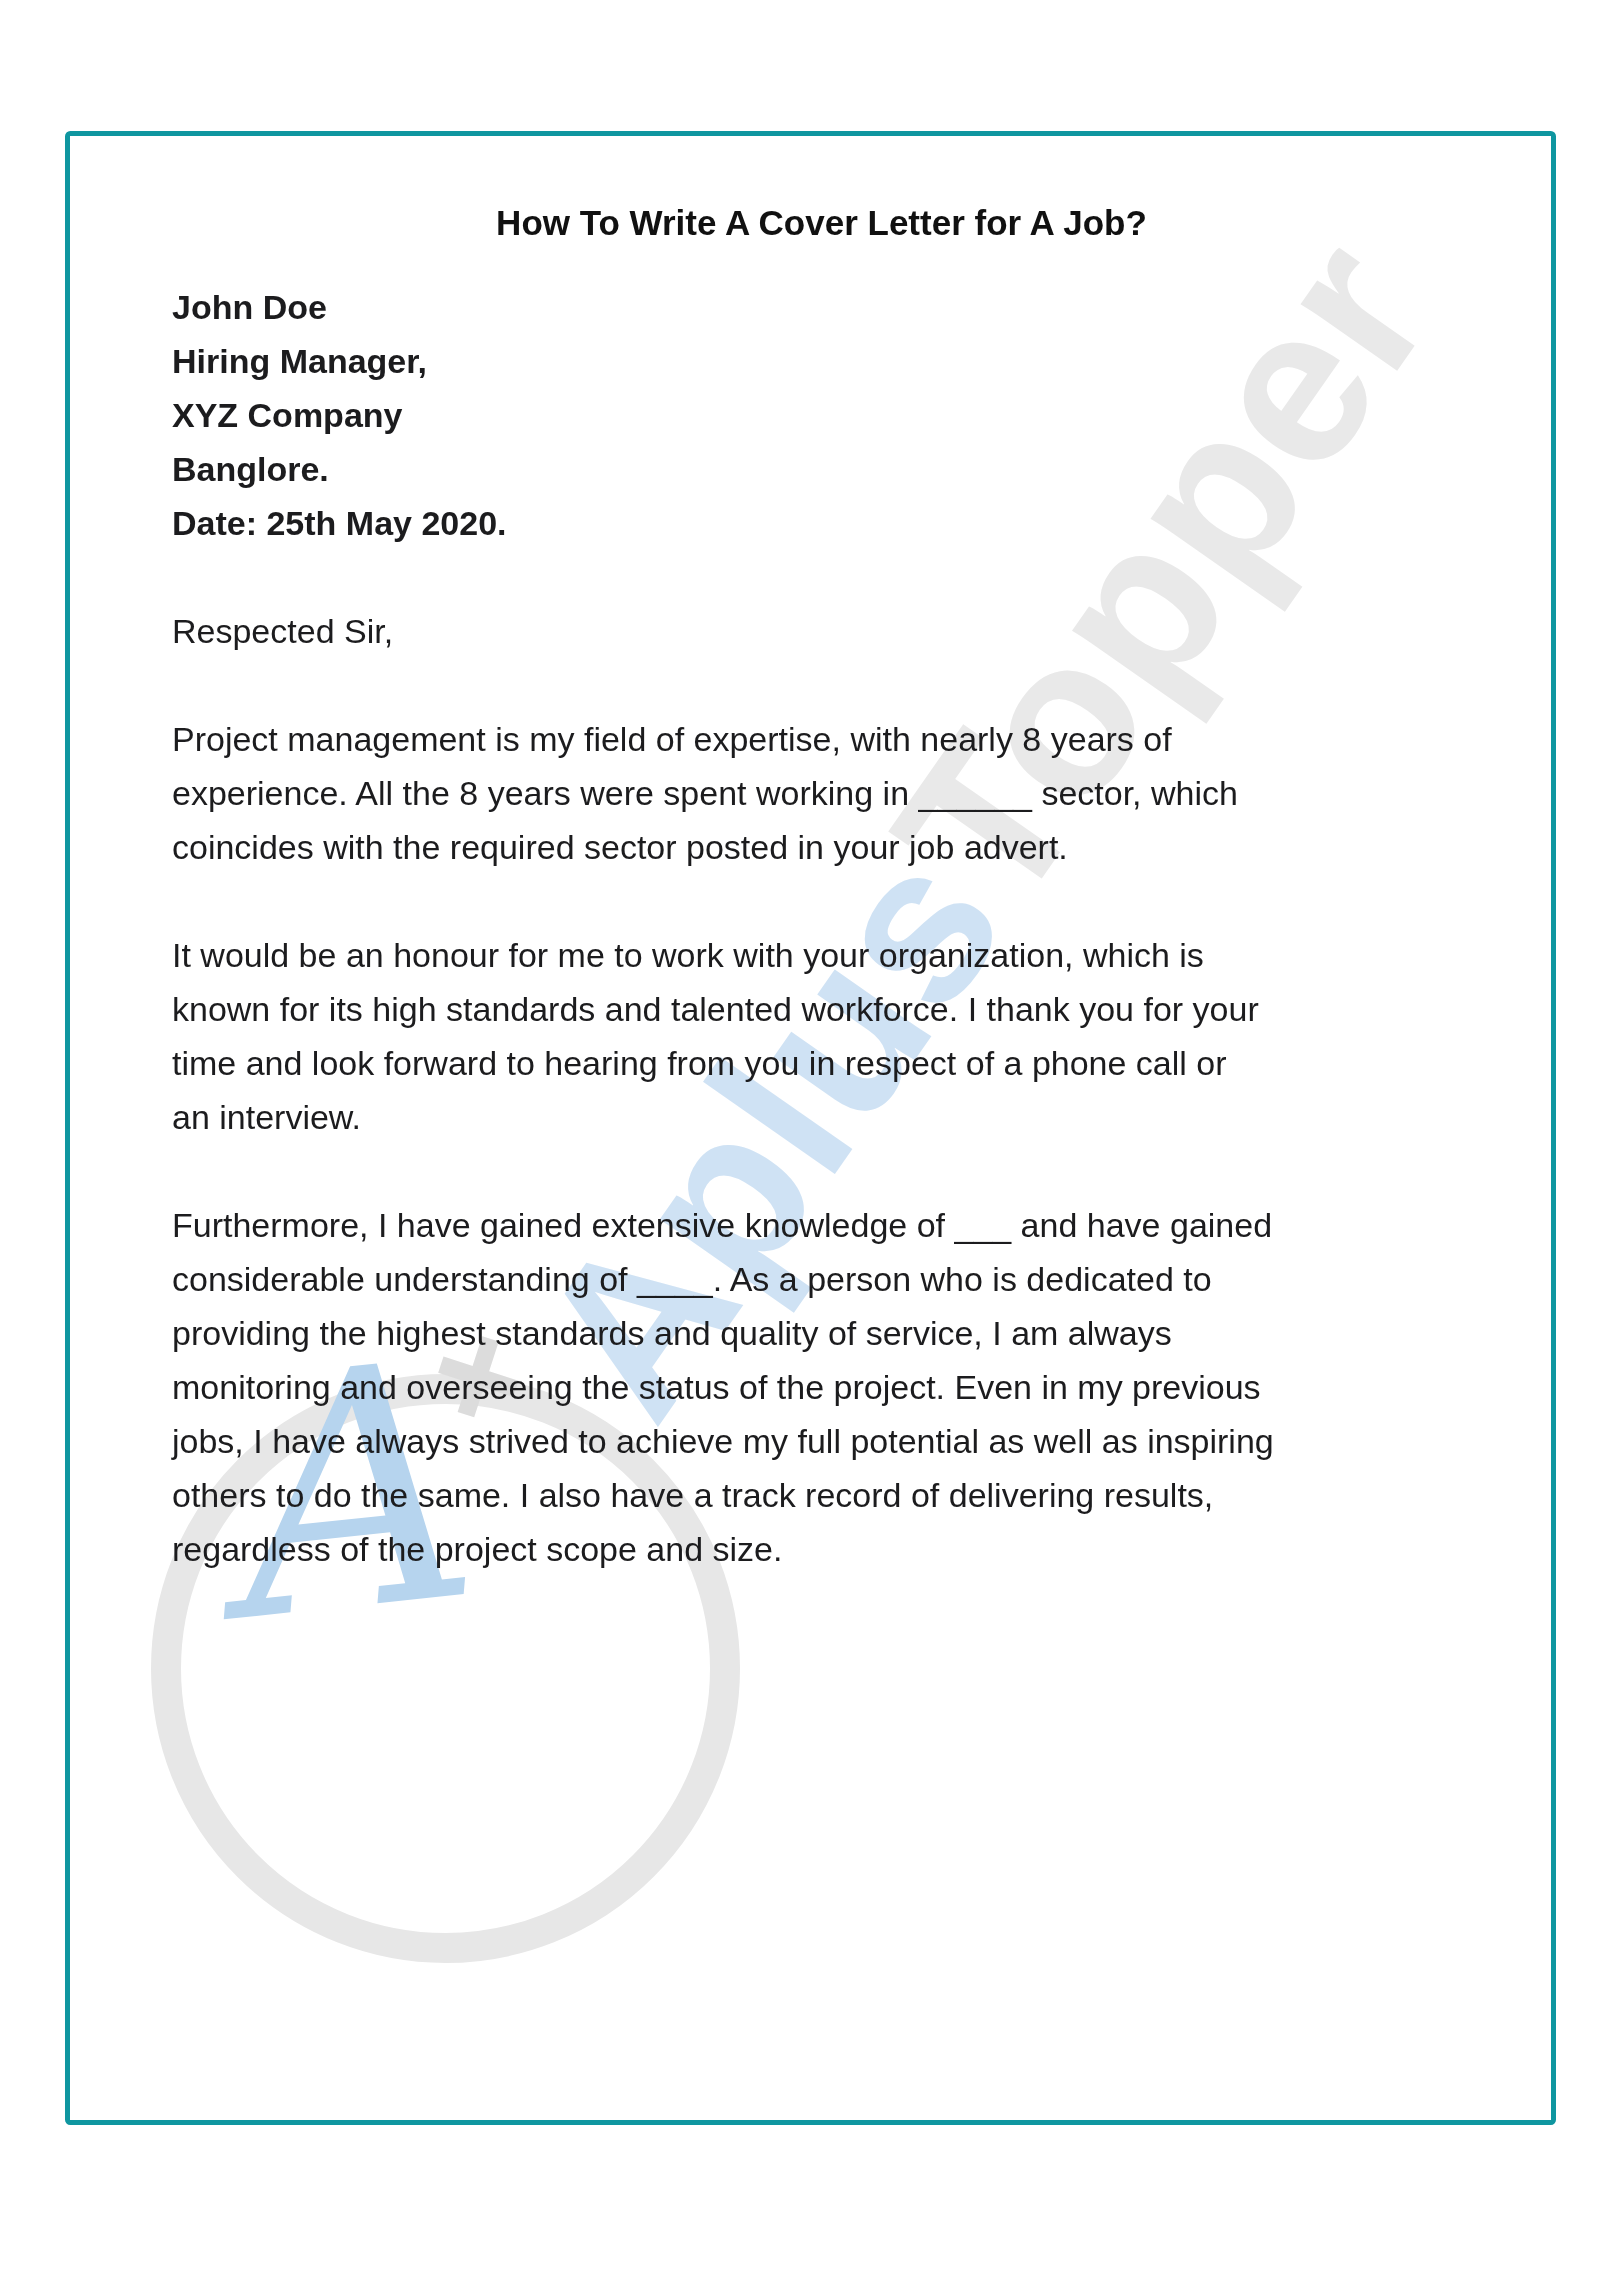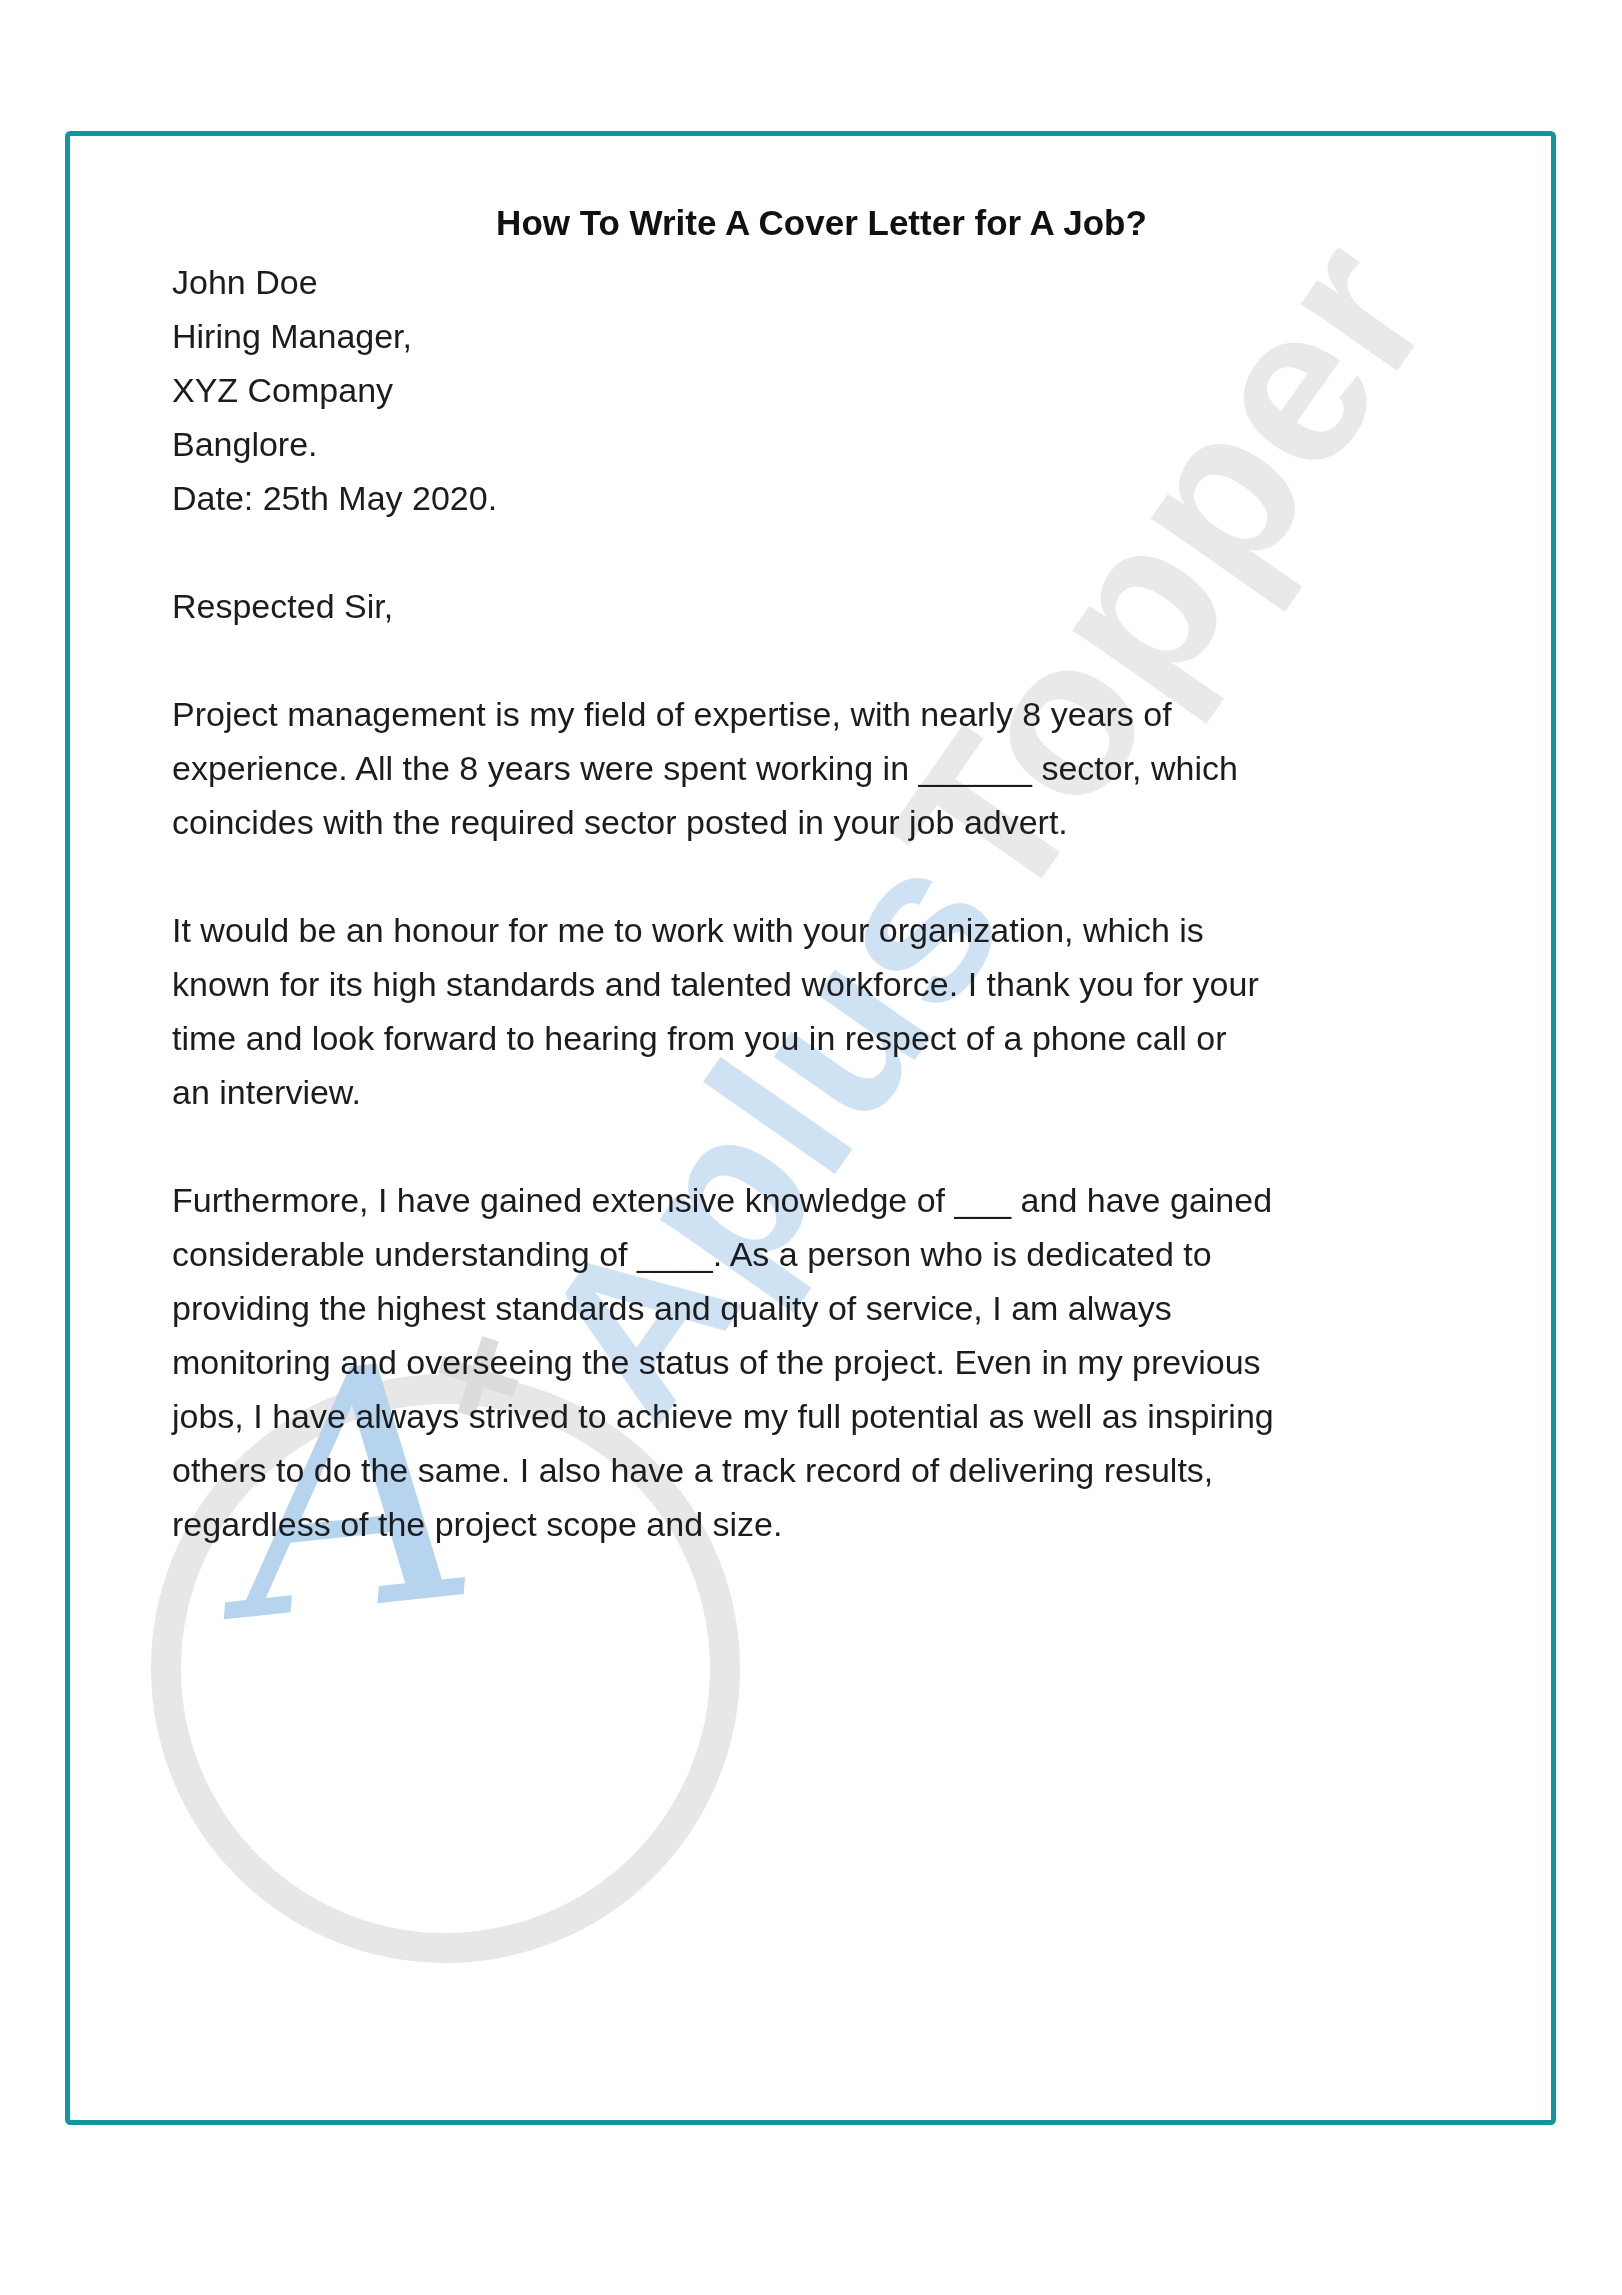--- a/index.html
+++ b/index.html
@@ -97,21 +97,21 @@
     font-size: 35px;
     font-weight: bold;
     line-height: 54px;
     text-align: center;
     color: #111111;
   }
   .block {
     margin: 0;
     white-space: pre-line;
   }
-  .recipient { margin-top: 5px; }
+  .recipient { margin-top: 30px; font-weight: bold; }
   .gap { margin-top: 54px; }
 </style>
 </head>
 <body>
 
 <div class="page">
 
   <div>
     <div class="wm-ring"></div>
     <div class="wm-plus">+</div>

